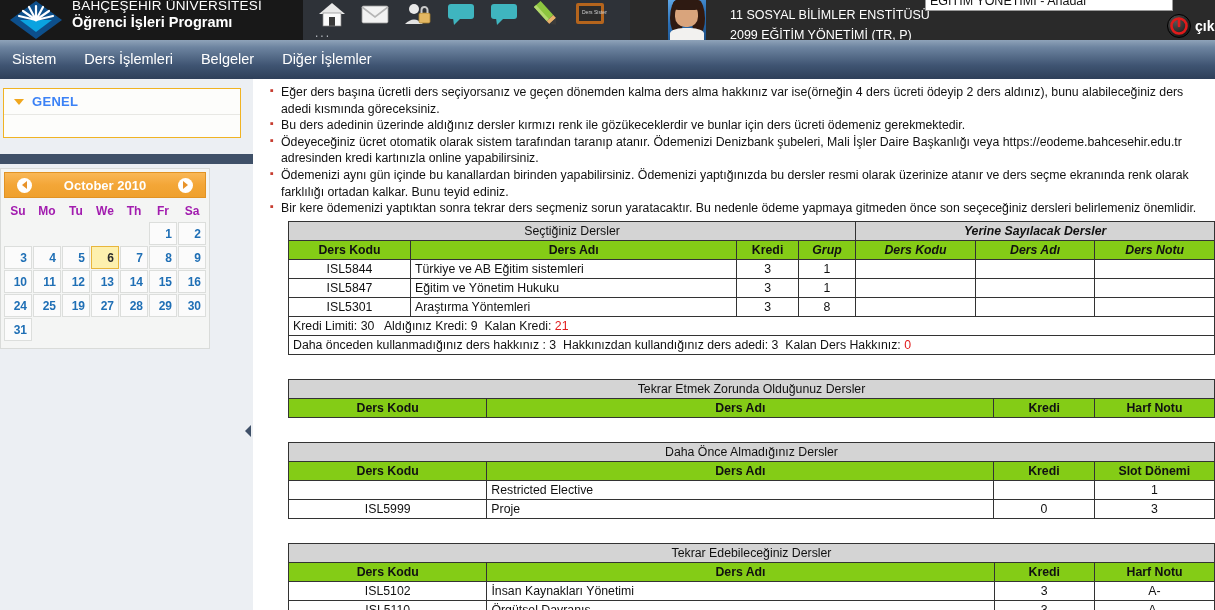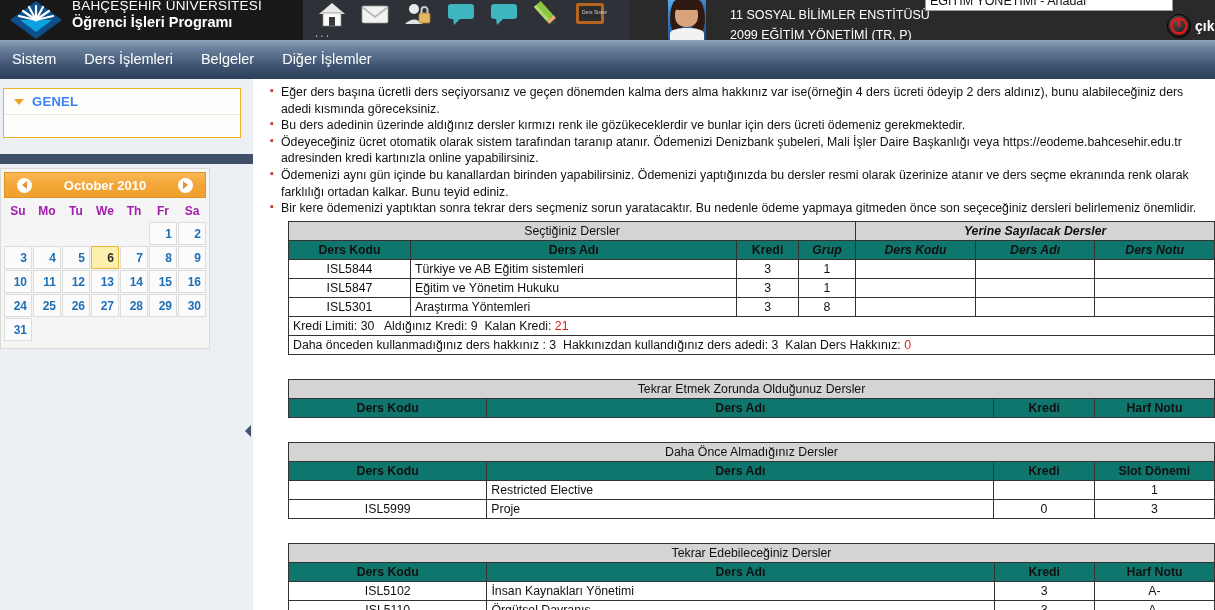--- a/index.html
+++ b/index.html
@@ -201,21 +201,21 @@
     border: 1px solid #333;
   }
   table.grid td, table.grid th {
     border: 1px solid #333; padding: 1px 4px; height: 19px;
     font-weight: normal; vertical-align: middle;
   }
   table.grid th.section {
     background: #d4d4d4; text-align: center; font-weight: normal;
   }
   table.grid th.section.ital { font-style: italic; font-weight: bold; }
-  table.grid th.colh { background: #0f766e; text-align: center; font-weight: bold; }
+  table.grid th.colh { background: #84cc16; text-align: center; font-weight: bold; }
   table.grid th.colh.ital { font-style: italic; }
   table.grid td.c { text-align: center; }
   table.grid td.l { text-align: left; }
   .summary-row td { text-align: left; padding-left: 4px; }
   .red { color: #e01b1b; }
   .spacer { height: 24px; }
 </style>
 </head>
 <body>
 
@@ -403,21 +403,21 @@
               <td>11</td>
               <td>12</td>
               <td>13</td>
               <td>14</td>
               <td>15</td>
               <td>16</td>
             </tr>
             <tr>
               <td>24</td>
               <td>25</td>
-              <td>26</td>
+              <td>19</td>
               <td>27</td>
               <td>28</td>
               <td>29</td>
               <td>30</td>
             </tr>
             <tr>
               <td>31</td>
               <td class="empty"></td>
               <td class="empty"></td>
               <td class="empty"></td>

